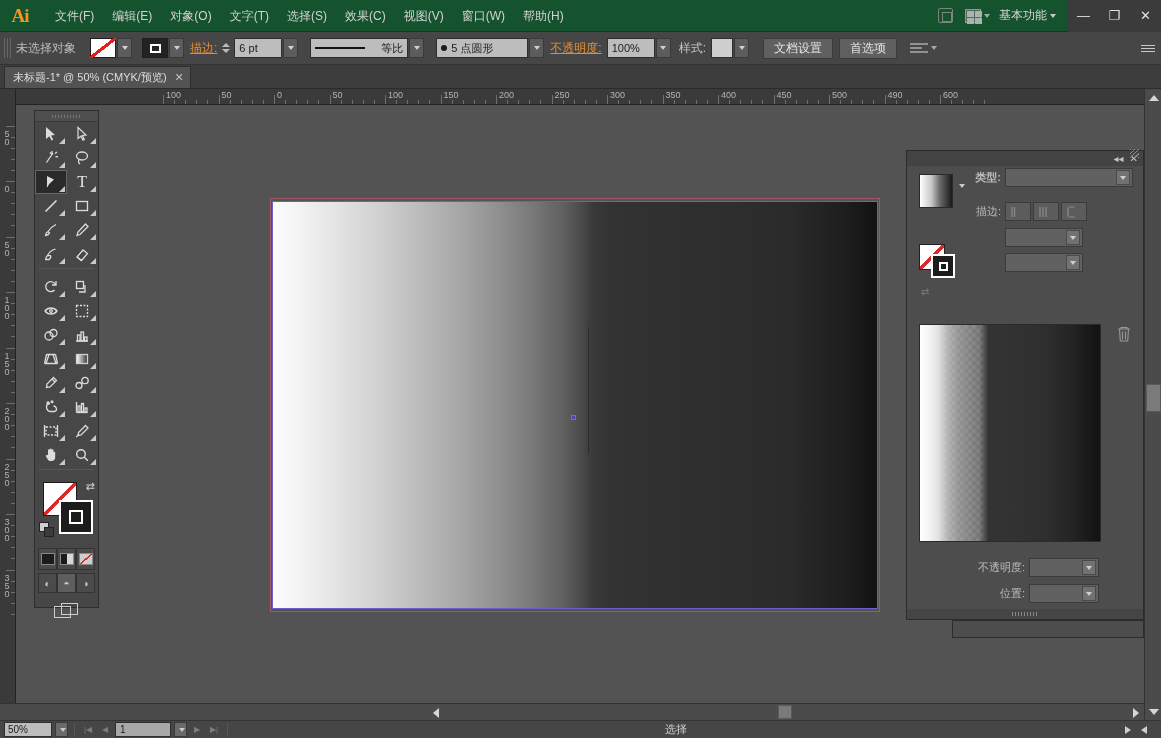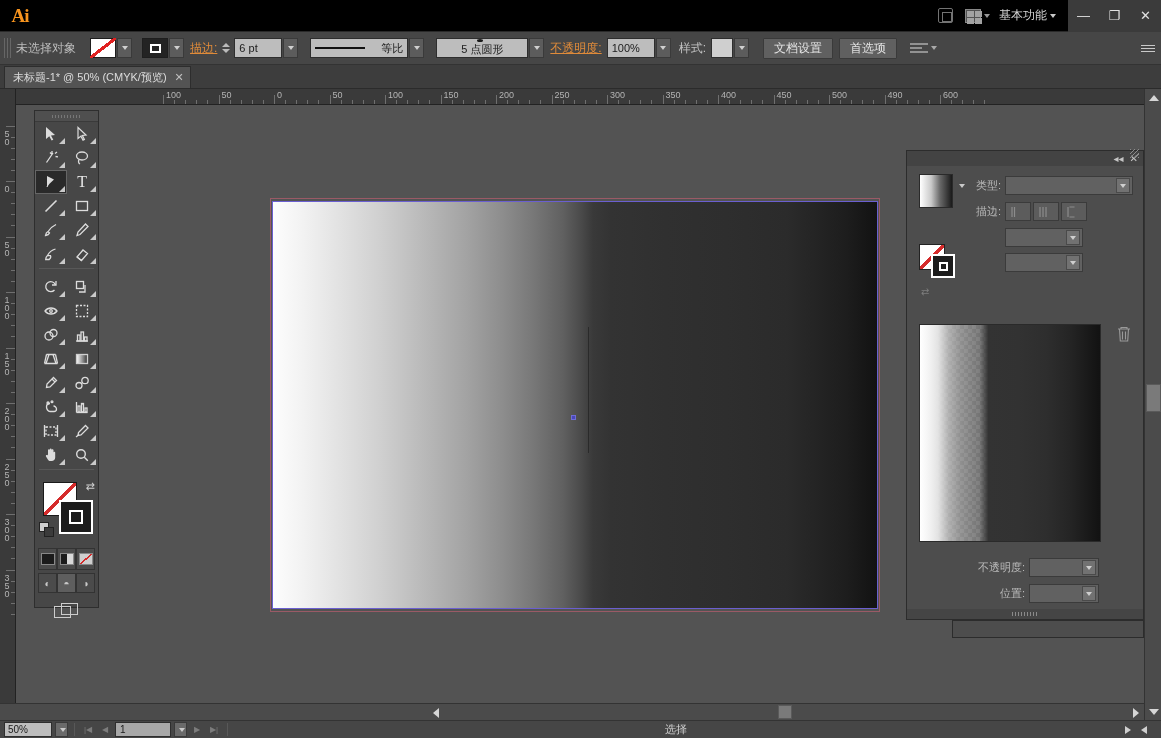--- a/index.html
+++ b/index.html
@@ -9,21 +9,21 @@
     font-family: "Liberation Sans", sans-serif;
     font-size: 11px;
     color: #c8c8c8;
     overflow: hidden;
   }
   #app { position: relative; width: 1161px; height: 738px; }
 
   
   .titlebar {
     position: absolute; left: 0; top: 0; width: 1161px; height: 32px;
-    background: #000000;
+    background: #14532d;
     border-bottom: 1px solid #2a2a2a;
     display: flex; align-items: center;
   }
   .ai-logo {
     width: 40px; height: 32px;
     display: flex; align-items: center; justify-content: center;
     color: #f7941e; font-weight: bold; font-size: 19px;
     font-family: "Liberation Serif", serif;
     letter-spacing: -1px;
   }
@@ -92,21 +92,21 @@
   .spin i { width:0;height:0;border-left:4px solid transparent;border-right:4px solid transparent; }
   .spin i.up{border-bottom:4px solid #bbb;}
   .spin i.dn{border-top:4px solid #bbb;}
   .field {
     height:20px; background:#bdbdbd; border:1px solid #2e2e2e; color:#1c1c1c;
     font-size:11px; display:flex;align-items:center; padding:0 4px; white-space:nowrap;
     font-family:"Liberation Sans",sans-serif;
   }
   .w-stroke { width:48px; }
   .w-profile { width:98px; justify-content:space-between; }
-  .w-brush  { width:92px;flex-direction:column; }
+  .w-brush  { width:92px; }
   .w-opacity{ width:48px; }
   .profile-line { width:50px;height:2px;background:#111; }
   .brush-dot{width:6px;height:6px;border-radius:50%;background:#1a1a1a;margin-right:4px;}
   .btn {
     height:21px; background:#606060; border:1px solid #3a3a3a; color:#e4e4e4;
     font-size:12px; padding:0 10px; display:flex;align-items:center; white-space:nowrap;
     border-radius:1px;
   }
   .style-swatch{ width:22px;height:20px;background:#cfcfcf;border:1px solid #2e2e2e; }
   .cb-right{ margin-left:auto; display:flex;align-items:center;padding-right:6px;gap:6px;}
@@ -326,20 +326,31 @@
   .tri-r{width:0;height:0;border-top:4px solid transparent;border-bottom:4px solid transparent;border-left:6px solid #cfcfcf;}
   .tri-l{width:0;height:0;border-top:4px solid transparent;border-bottom:4px solid transparent;border-right:6px solid #cfcfcf;}
 </style>
 </head>
 <body>
 
 <div id="app">
 
   <div class="titlebar">
     <div class="ai-logo">Ai</div>
+    <div class="menu">
+      <div class="menu-item">文件(F)</div>
+      <div class="menu-item">编辑(E)</div>
+      <div class="menu-item">对象(O)</div>
+      <div class="menu-item">文字(T)</div>
+      <div class="menu-item">选择(S)</div>
+      <div class="menu-item">效果(C)</div>
+      <div class="menu-item">视图(V)</div>
+      <div class="menu-item">窗口(W)</div>
+      <div class="menu-item">帮助(H)</div>
+    </div>
     <div class="title-right">
       <div class="tb-icon">
           <div class="bridge-ico"></div>
         </div>
       <div class="tb-icon">
         <div class="arrange-ico">
             <i></i>
             <i></i>
             <i></i>
             <i></i>
@@ -838,21 +849,21 @@
       <div class="thumb-caret">
         <span class="caret"></span>
       </div>
 
       <div class="gfs-fill"></div>
       <div class="gfs-stroke">
           <i></i>
         </div>
       <div class="gp-rev">⇄</div>
 
-      <div class="grow" style="left:60px; top:10px; width:168px;">
+      <div class="grow" style="left:60px; top:2px; width:168px;font-weight:bold;">
         <div class="glabel" style="width:34px;">类型:</div>
         <div class="gselect" style="width:128px; margin-left:4px;">
           <span class="gsel-caret">
               <span class="caret"></span>
             </span>
         </div>
       </div>
 
       <div class="grow" style="left:60px; top:36px; width:168px;">
         <div class="glabel" style="width:34px;">描边:</div>

